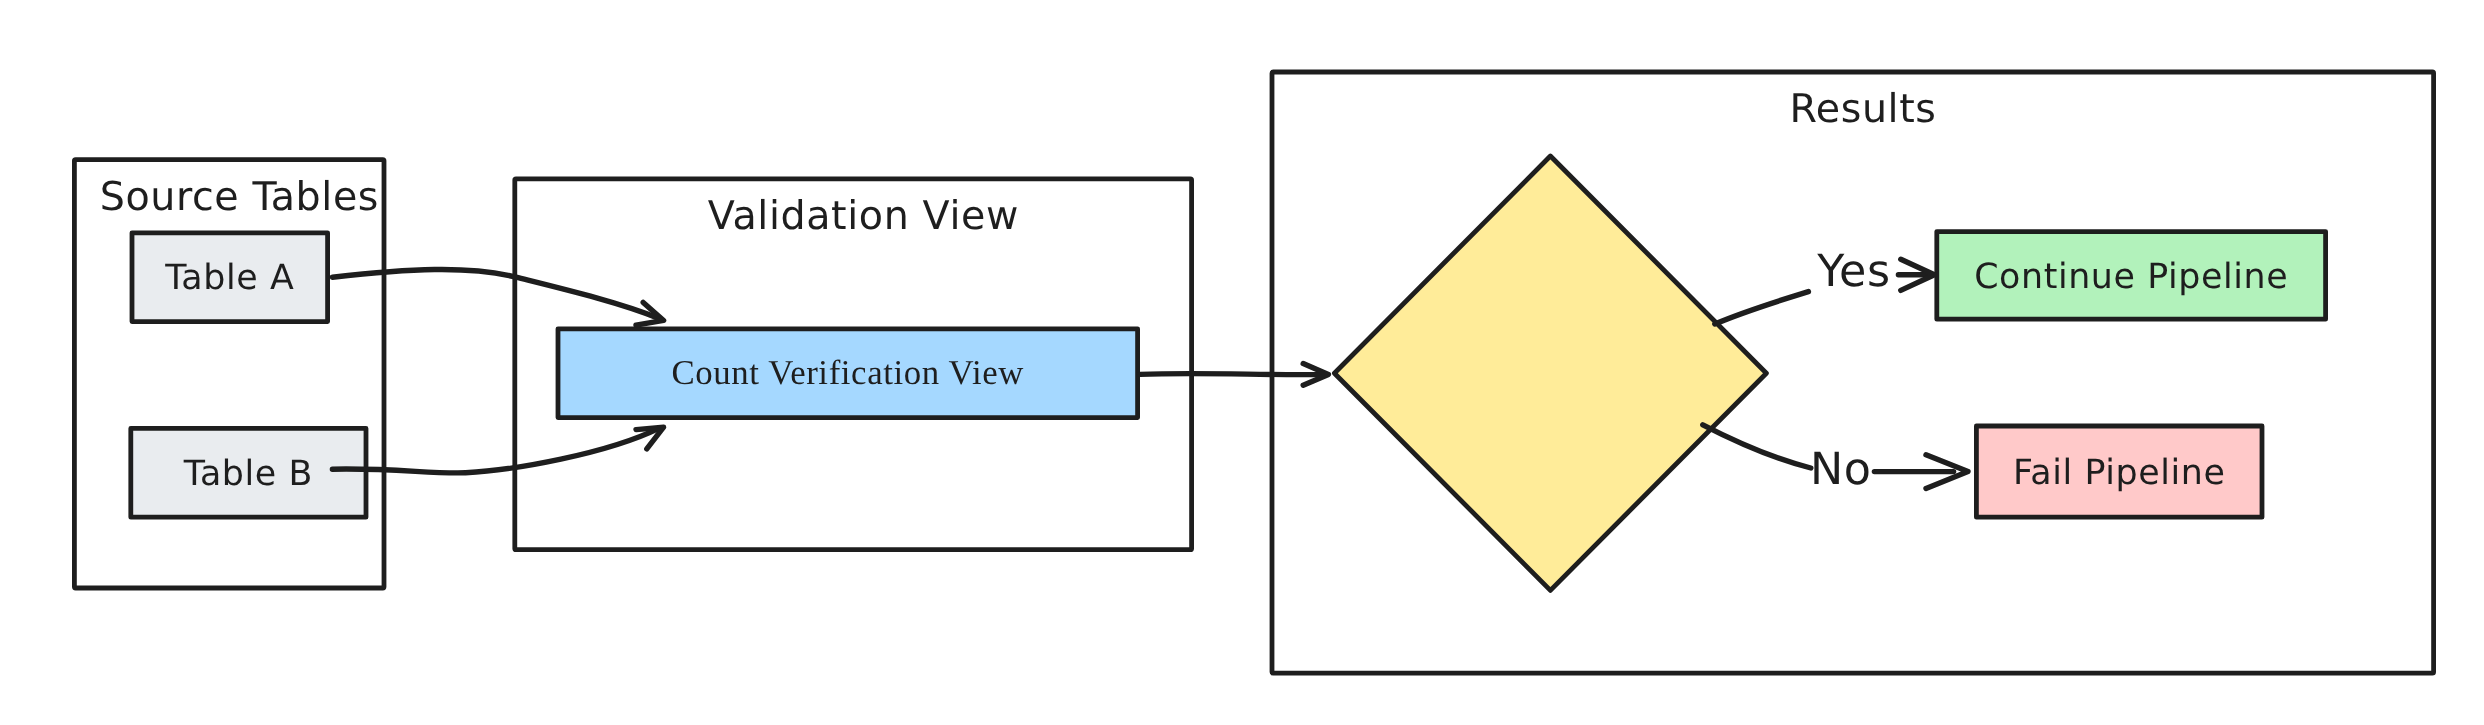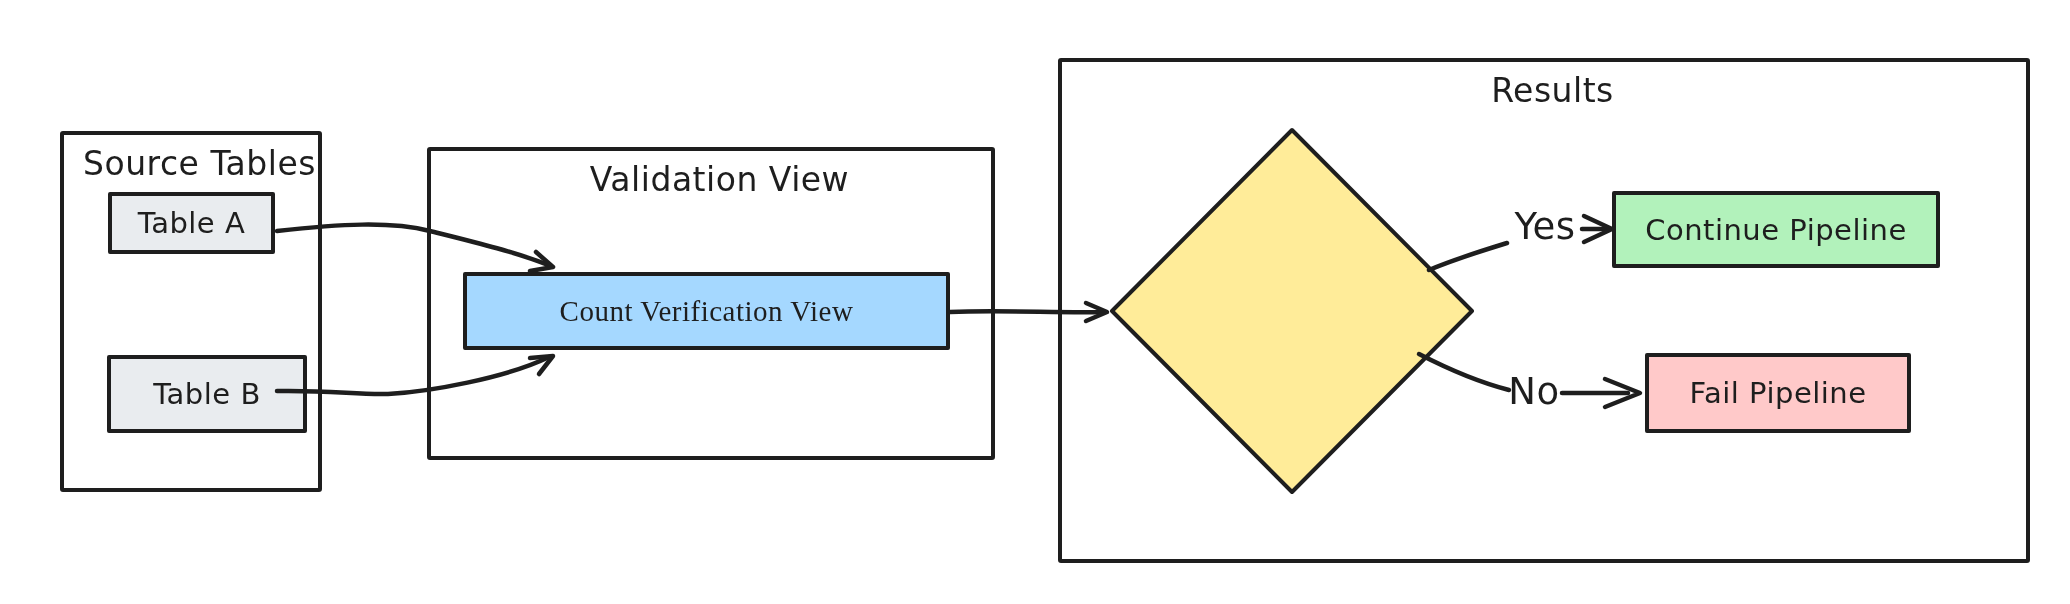--- a/index.html
+++ b/index.html
@@ -89,37 +89,37 @@
   </section>
 
   <section class="group" style="left:427px; top:147px; width:568px; height:313px;">
     <div class="group-title">Validation View</div>
   </section>
 
   <section class="group" style="left:1058px; top:58px; width:972px; height:505px;">
     <div class="group-title">Results</div>
   </section>
 
-  <div class="node fill-gray" style="left:108px; top:192px; width:167px; height:62px;">
+  <div class="node fill-gray" style="left:108px; top:192px; width:167px; height:78px;">
     <span>Table A</span>
   </div>
 
   <div class="node fill-gray" style="left:107px; top:355px; width:200px; height:78px;">
     <span>Table B</span>
   </div>
 
   <div class="node fill-blue" style="left:463px; top:272px; width:487px; height:78px;">
     <span>Count Verification View</span>
   </div>
 
   <div class="node fill-green" style="left:1612px; top:191px; width:328px; height:77px;text-align:center;">
     <span>Continue Pipeline</span>
   </div>
 
-  <div class="node fill-pink" style="left:1645px; top:353px; width:266px; height:80px;">
+  <div class="node fill-pink" style="left:1645px; top:353px; width:242px; height:80px;">
     <span>Fail Pipeline</span>
   </div>
 
   <svg class="edge-layer" viewBox="0 0 2070 604">
 
     <polygon class="diamond" points="1112,311 1292,130 1472,311 1292,492"></polygon>
 
     <path d="M 277 231 C 340 224, 390 221, 430 231 C 470 241, 516 252, 548 265"></path>
     <path d="M 536 252 L 553 267 L 530 271"></path>
 

